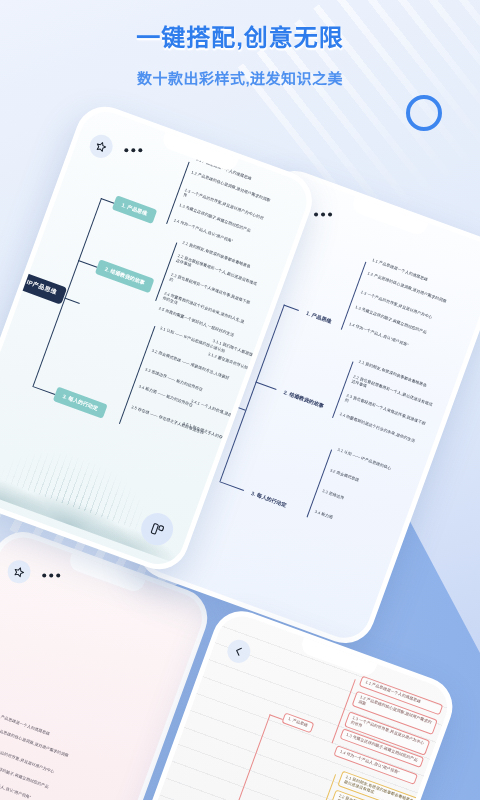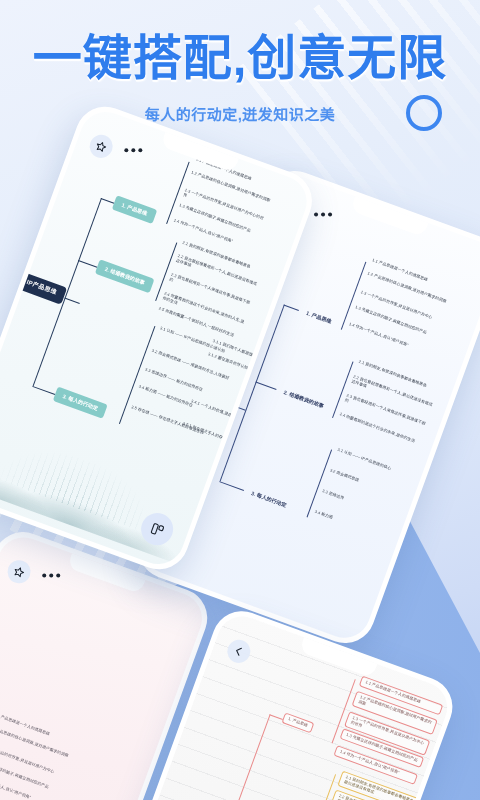--- a/index.html
+++ b/index.html
@@ -76,21 +76,21 @@
 
   
   .headline-wrap {
     position: absolute;
     left: 0; right: 0; top: 18px;
     text-align: center;
     z-index: 40;
   }
   .headline {
     margin: 0;
-    font-size: 49px;
+    font-size: 24px;
     font-weight: 700;
     letter-spacing: 1px;
     color: #2f7ded;
     text-shadow:
       0 2px 0 #ffffff,
       1px 2px 2px rgba(255,255,255,.9);
   }
   .subhead {
     margin: 14px 0 0 0;
     font-size: 15px;
@@ -289,21 +289,21 @@
   <div class="bg-layer">
     <div class="corner-stripes"></div>
     <div class="ring"></div>
     <div class="blue-wedge"></div>
     <div class="blue-wedge-2"></div>
     <div class="mid-stripes"></div>
   </div>
 
   <div class="headline-wrap">
     <h1 class="headline">一键搭配,创意无限</h1>
-    <p class="subhead">每人的行动定,迸发知识之美</p>
+    <p class="subhead">数十款出彩样式,迸发知识之美</p>
   </div>
 
   <div class="phone" id="phoneA">
     <div class="glass">
       <div class="notch"></div>
 
       <div class="chip chip-star">
         <svg width="11" height="11" viewBox="0 0 24 24" fill="none" stroke="#1c2430" stroke-width="2.2" stroke-linejoin="round">
           <polygon points="12,3 14.9,9.2 21.6,10 16.7,14.6 18,21.2 12,18 6,21.2 7.3,14.6 2.4,10 9.1,9.2"></polygon>
         </svg>

